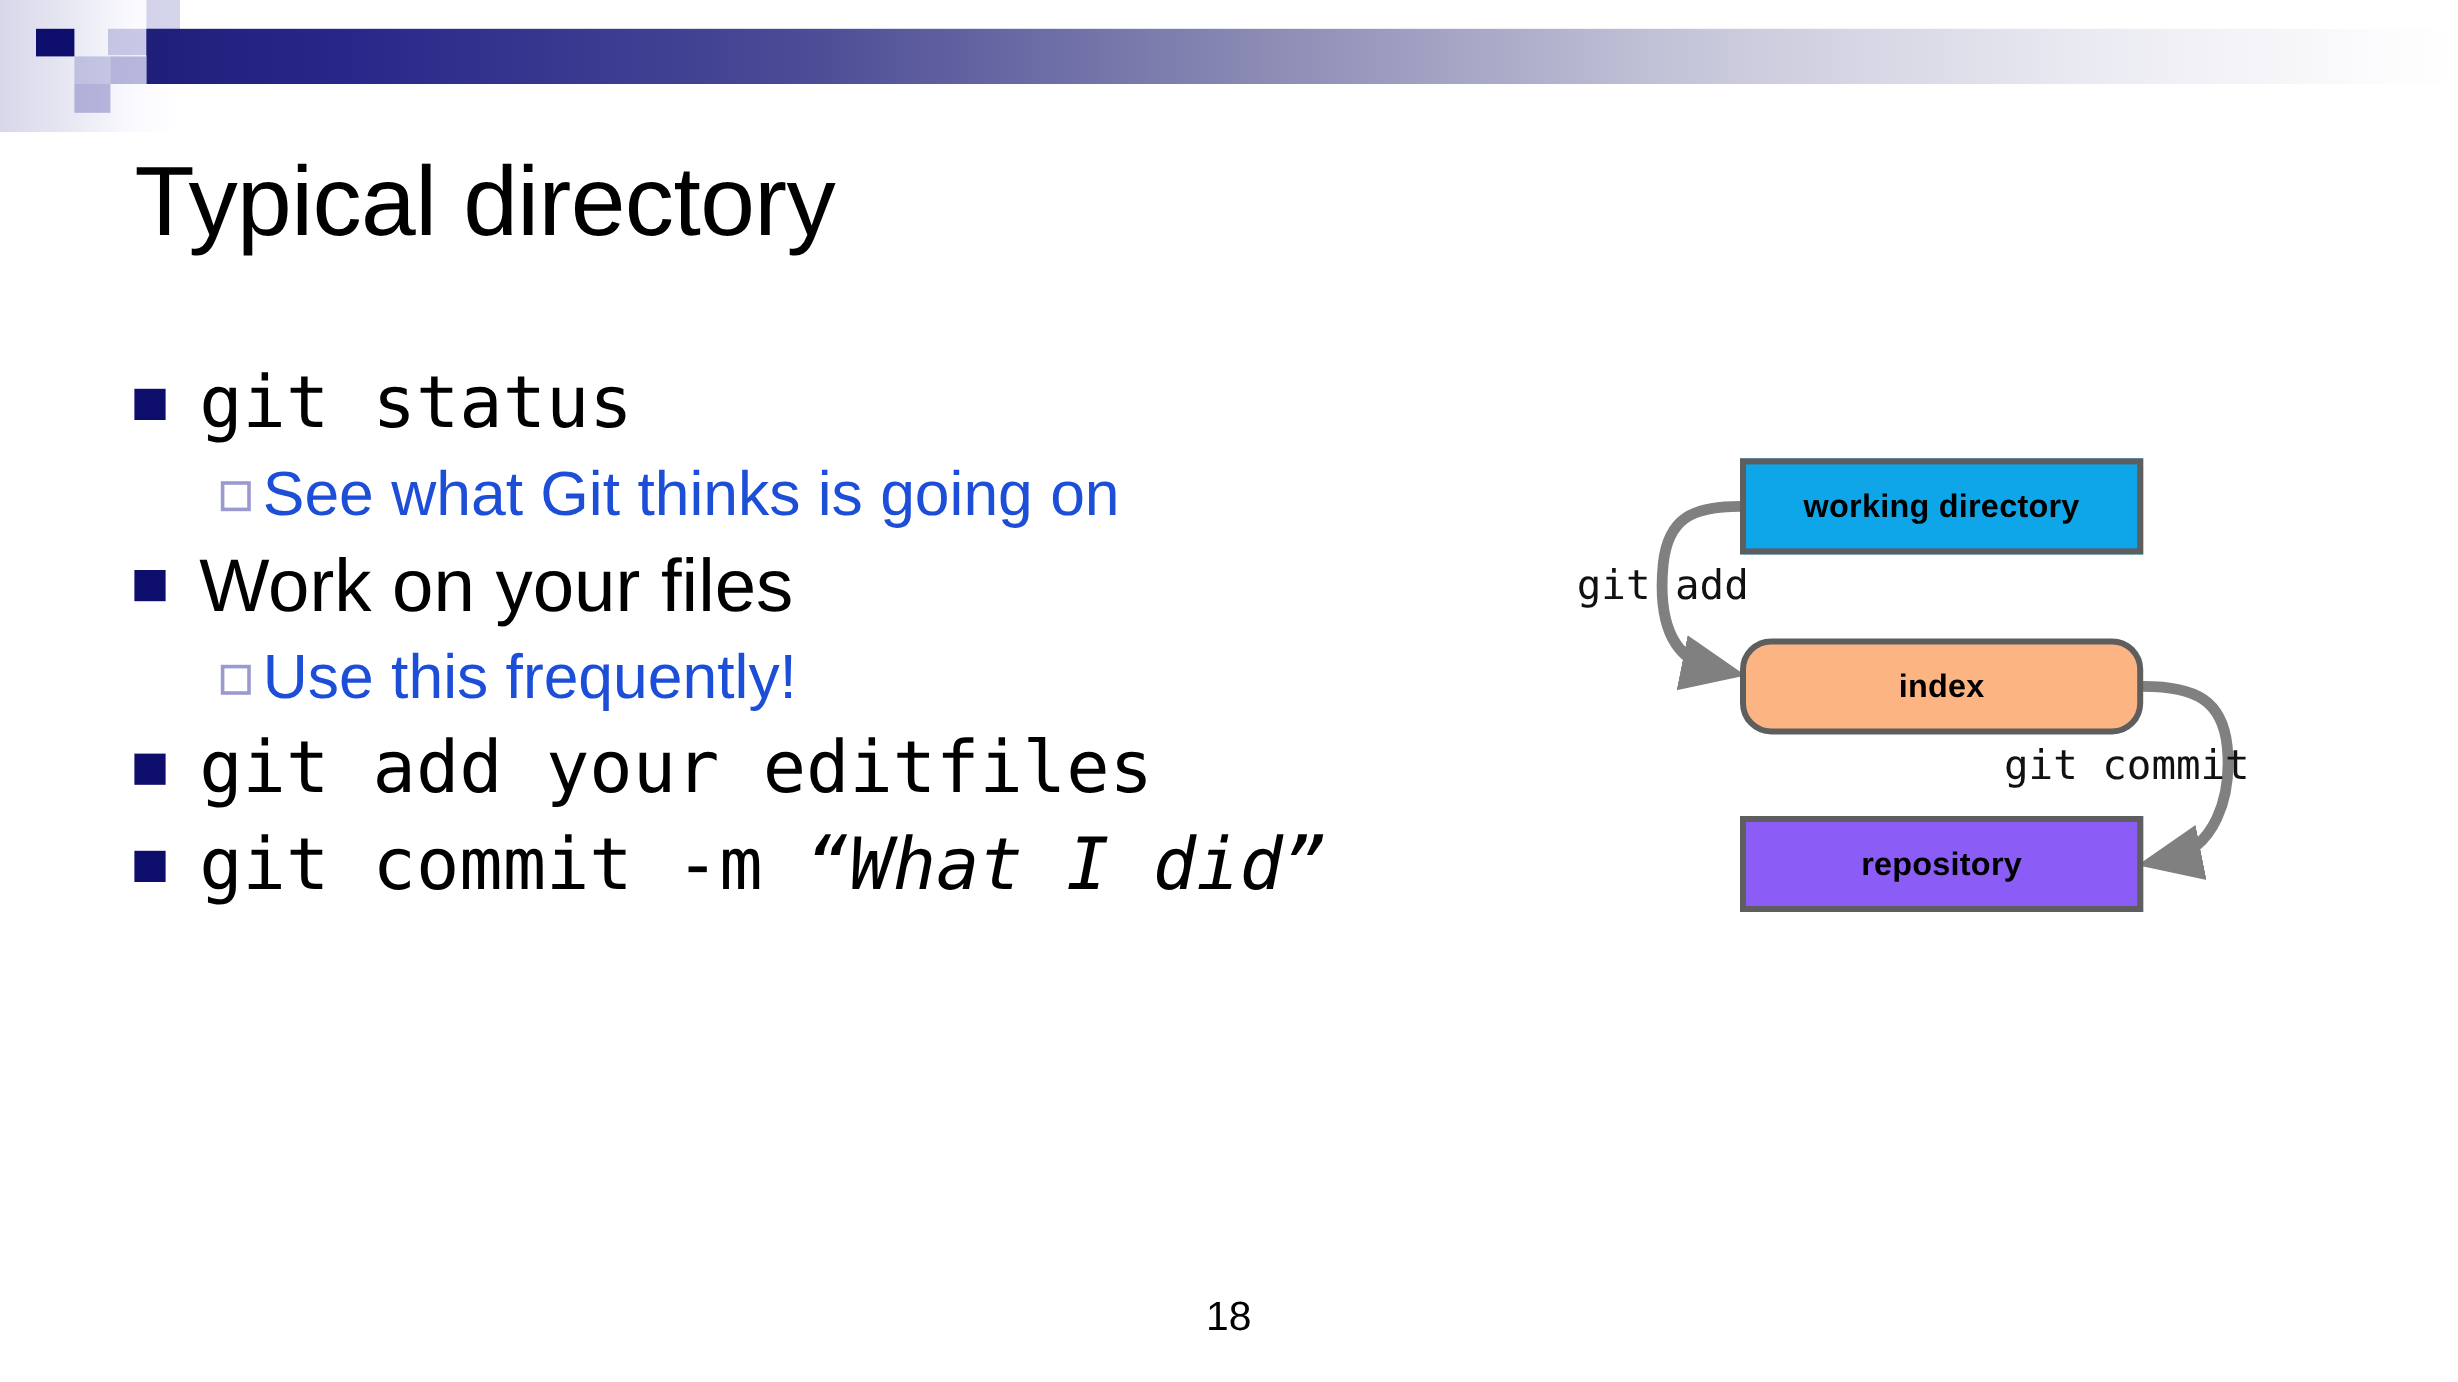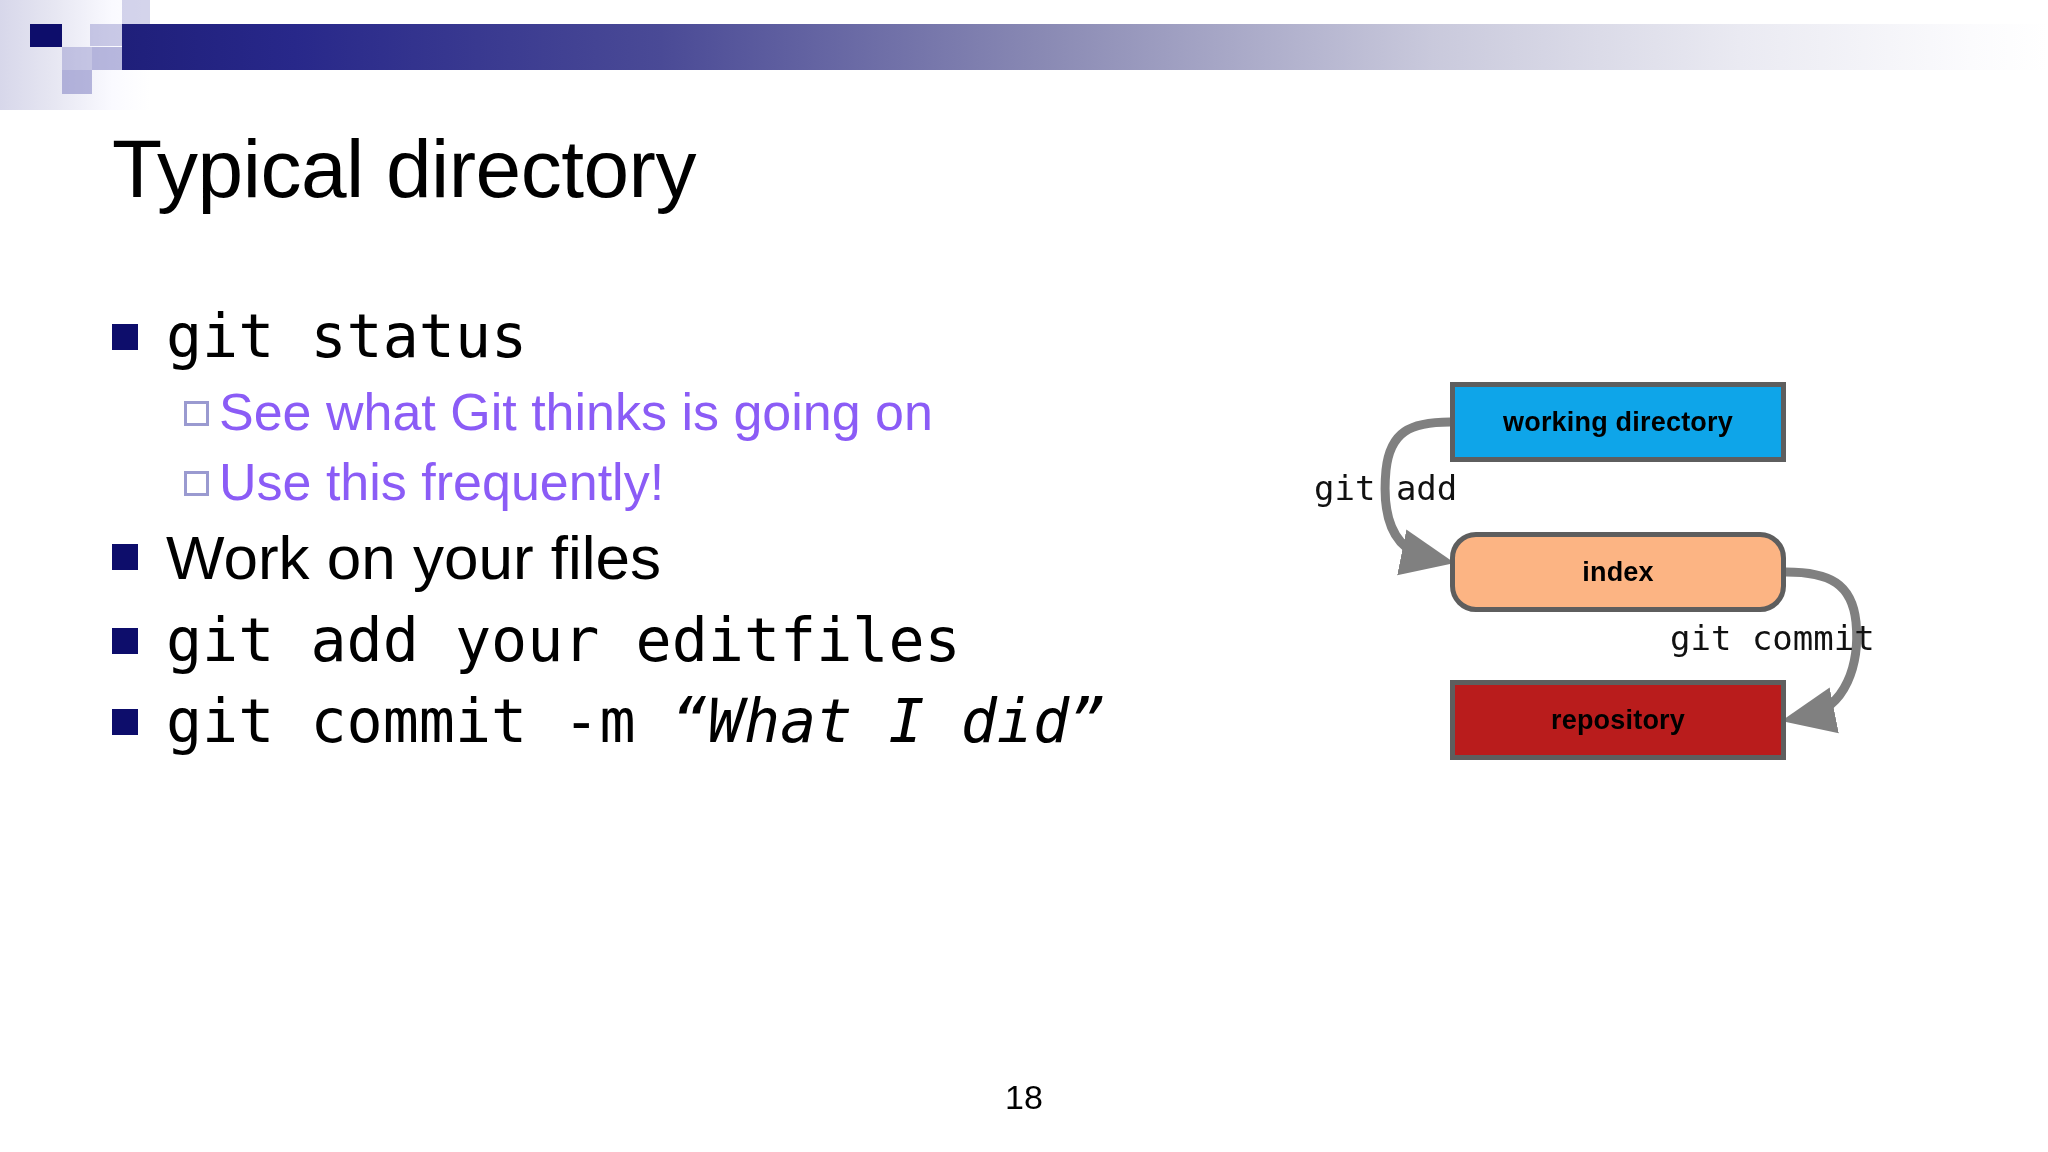--- a/index.html
+++ b/index.html
@@ -95,21 +95,21 @@
     line-height: 1.22;
   }
   .txt-sans {
     font-family: "Liberation Sans", sans-serif;
     color: #000000;
     font-size: 62px;
     line-height: 1.22;
   }
   .txt-sans-sub {
     font-family: "Liberation Sans", sans-serif;
-    color: #8b5cf6;
+    color: #1d4ed8;
     font-size: 52px;
     line-height: 1.22;
   }
   .mono-italic {
     font-style: italic;
   }
 
   
   #workflow-diagram {
     position: absolute;
@@ -187,28 +187,28 @@
   <div class="bullet-row level-1">
     <span class="marker-square"></span>
     <span class="txt-mono">git status</span>
   </div>
 
   <div class="bullet-row level-2">
     <span class="marker-hollow"></span>
     <span class="txt-sans-sub">See what Git thinks is going on</span>
   </div>
 
+  <div class="bullet-row level-1">
+    <span class="marker-square"></span>
+    <span class="txt-sans">Work on your files</span>
+  </div>
+
   <div class="bullet-row level-2">
     <span class="marker-hollow"></span>
     <span class="txt-sans-sub">Use this frequently!</span>
-  </div>
-
-  <div class="bullet-row level-1">
-    <span class="marker-square"></span>
-    <span class="txt-sans">Work on your files</span>
   </div>
 
   <div class="bullet-row level-1">
     <span class="marker-square"></span>
     <span class="txt-mono">git add your editfiles</span>
   </div>
 
   <div class="bullet-row level-1">
     <span class="marker-square"></span>
     <span class="txt-mono"><span>git commit -m </span><span class="mono-italic">“What I did”</span></span>
@@ -231,21 +231,21 @@
   </svg>
 
   <div class="dbox" id="box-working-directory" style="background:#0ea5e9;">
     <span>working directory</span>
   </div>
 
   <div class="dbox" id="box-index" style="background:#fcb483;">
     <span>index</span>
   </div>
 
-  <div class="dbox" id="box-repository" style="background:#b91c1c;">
+  <div class="dbox" id="box-repository" style="background:#8b5cf6;">
     <span>repository</span>
   </div>
 
   <div class="diag-label" id="label-git-add">git add</div>
 
   <div class="diag-label" id="label-git-commit">git commit</div>
 </div>
 
 <div id="page-number">18</div>
 

